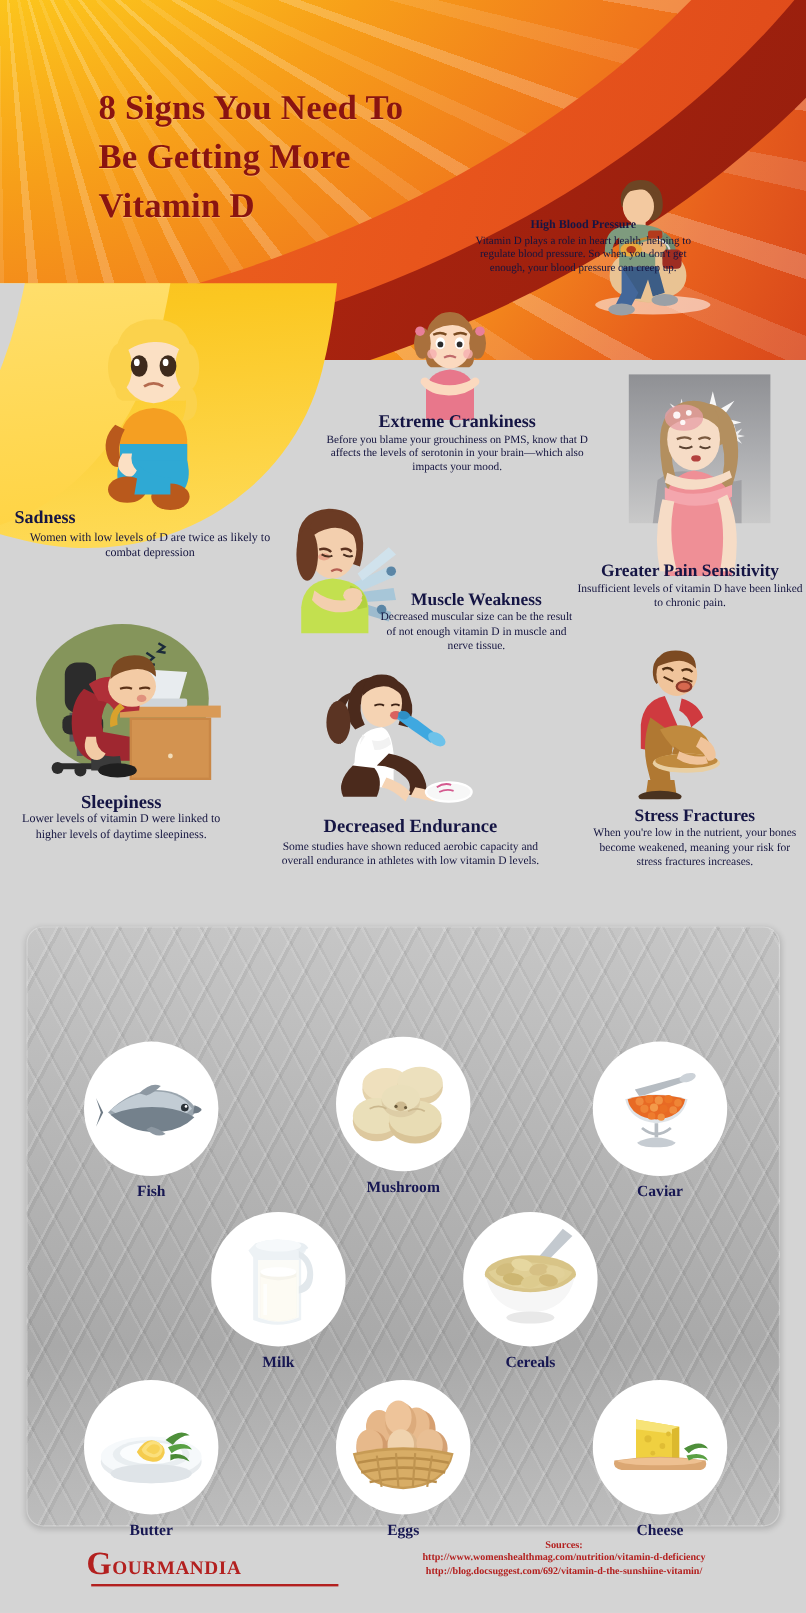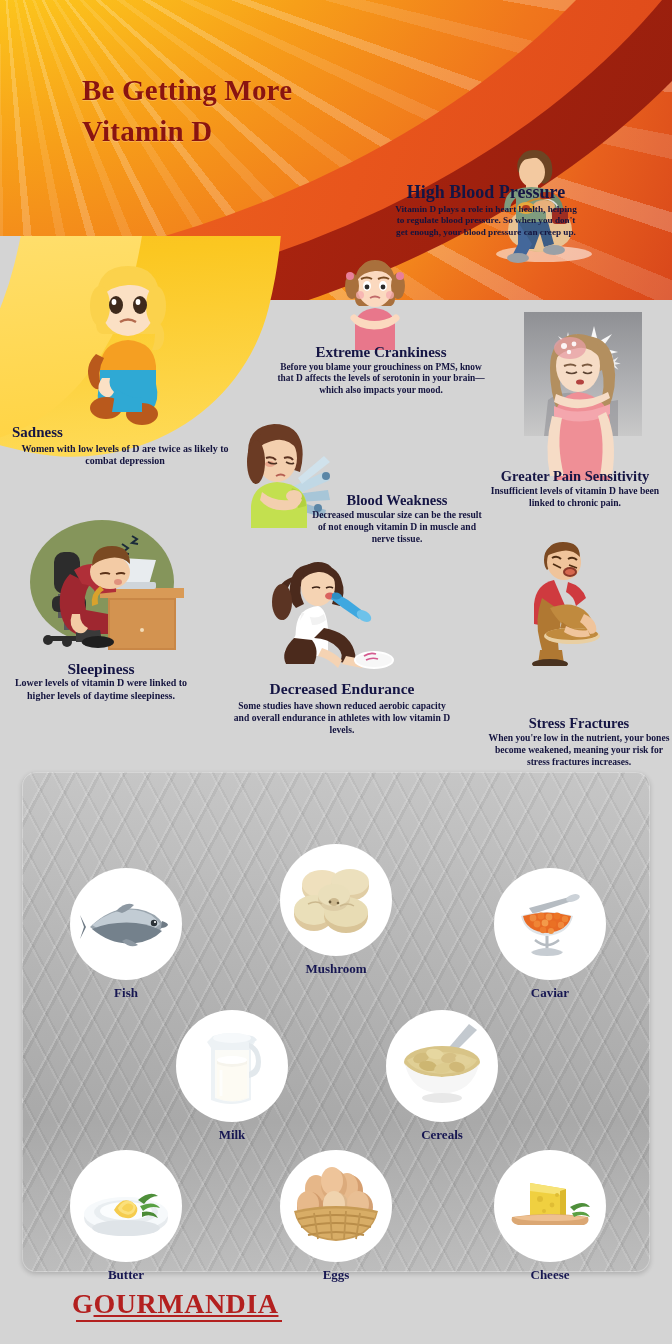--- a/index.html
+++ b/index.html
@@ -98,28 +98,28 @@
 
   
   .signs { position:absolute; left:0; top:160px; width:672px; height:600px; }
   .sign { position:absolute; }
   .sign h3 {
     font-family:"Liberation Serif", serif;
     font-weight:bold; color:#151544; line-height:1.12;
   }
   .sign p {
     font-family:"Liberation Serif", serif;
-    font-weight:bold; color:#14143f; line-height:1.22;
+    font-weight:normal; color:#14143f; line-height:1.22;
   }
   .c { text-align:center; }
   .l { text-align:left; }
 
   
   #sign-hbp   { left:392px; top:22px;  width:188px; }
-  #sign-hbp h3{ font-size:18px; }
+  #sign-hbp h3{ font-size:10px; }
   #sign-hbp p { font-size:9.2px; margin-top:2px; }
 
   #sign-crank { left:272px; top:184px; width:218px; }
   #sign-crank h3{ font-size:15px; }
   #sign-crank p { font-size:9.4px; margin-top:1px; }
 
   #sign-sad   { left:12px;  top:264px; width:218px; }
   #sign-sad h3{ font-size:15px; }
   #sign-sad p { font-size:10px; margin-top:2px; text-align:center; padding-left:8px;}
 
@@ -133,21 +133,21 @@
 
   #sign-sleep { left:10px;  top:500px; width:182px; }
   #sign-sleep h3{ font-size:15.5px; }
   #sign-sleep p { font-size:10px; margin-top:0px; }
 
   #sign-endur { left:232px; top:520px; width:220px; }
   #sign-endur h3{ font-size:15.5px; }
   #sign-endur p { font-size:9.6px; margin-top:3px; }
 
   #sign-stress{ left:488px; top:512px; width:182px; }
-  #sign-stress h3{ font-size:14.5px;margin-top:43px; }
+  #sign-stress h3{ font-size:14.5px; }
   #sign-stress p { font-size:9.6px; margin-top:1px;text-align:center; }
 
   .art { position:absolute; }
 
   
   .sources-panel {
     position:absolute; left:22px; top:772px; width:628px; height:500px;
     border-radius:14px;
     background:
       repeating-linear-gradient(118deg, rgba(255,255,255,0.14) 0 2px, rgba(0,0,0,0.05) 2px 5px, rgba(255,255,255,0) 5px 22px),
@@ -174,21 +174,21 @@
   }
 
   
   .footer { position:absolute; left:0; top:1272px; width:672px; height:72px; }
   .logo {
     position:absolute; left:72px; top:16px;
     font-family:"Liberation Serif", serif; color:#b3201f;
     font-weight:bold; letter-spacing:0.5px;
   }
   .logo .big { font-size:27px; }
-  .logo .small { font-size:28px;text-decoration:underline; }
+  .logo .small { font-size:16px; }
   .logo-underline {
     position:absolute; left:76px; top:48px; width:206px; height:2px; background:#b3201f;
   }
   .sources-refs {
     position:absolute; left:300px; top:10px; width:340px;
     text-align:center; font-family:"Liberation Serif", serif;
     font-weight:bold; color:#b3201f;
   }
   .sources-refs .hd { font-size:8.6px; }
   .sources-refs .url { font-size:8.4px; line-height:1.45; }
@@ -208,20 +208,21 @@
     <div class="swoosh-rays"></div>
   </div>
 
   <div class="swoosh-tail">
     <div class="tail-a"></div>
     <div class="tail-b"></div>
     <div class="tail-c"></div>
   </div>
 
   <div class="title">
+    <div>8 Signs You Need To</div>
     <div>Be Getting More</div>
     <div>Vitamin D</div>
   </div>
 
   <div class="art" style="left:474px; top:146px;">
     <svg width="130" height="120" viewBox="0 0 130 120">
       <ellipse cx="70" cy="108" rx="48" ry="8" fill="#ffffff" opacity="0.55"></ellipse>
       <ellipse cx="66" cy="83" rx="30" ry="23" fill="#e3b985"></ellipse>
       <path d="M66 60 q32 4 32 24 q0 18 -32 22 q-32 -4 -32 -22 q0 -20 32 -24z" fill="#e9c393"></path>
       <path d="M44 26 q-4 -18 14 -20 q18 -2 20 14 q2 14 -8 18 z" fill="#6d4524"></path>
@@ -448,21 +449,21 @@
       <h3>Extreme Crankiness</h3>
       <p>Before you blame your grouchiness on PMS, know that D affects the levels of serotonin in your brain—which also impacts your mood.</p>
     </div>
 
     <div class="sign l" id="sign-sad">
       <h3>Sadness</h3>
       <p>Women with low levels of D are twice as likely to combat depression</p>
     </div>
 
     <div class="sign c" id="sign-muscle">
-      <h3>Blood Weakness</h3>
+      <h3>Muscle Weakness</h3>
       <p>Decreased muscular size can be the result of not enough vitamin D in muscle and nerve tissue.</p>
     </div>
 
     <div class="sign c" id="sign-pain">
       <h3>Greater Pain Sensitivity</h3>
       <p>Insufficient levels of vitamin D have been linked to chronic pain.</p>
     </div>
 
     <div class="sign c" id="sign-sleep">
       <h3>Sleepiness</h3>
@@ -492,21 +493,21 @@
           <path d="M38 22 q10 -10 18 -6 q-6 6 -12 8z" fill="#8d98a2"></path>
           <path d="M44 52 q8 8 16 4 q-6 -5 -12 -6z" fill="#8d98a2"></path>
           <circle cx="76" cy="34" r="3.2" fill="#2b3238"></circle>
           <circle cx="77" cy="33" r="1.1" fill="#ffffff"></circle>
           <path d="M84 32 q6 2 6 4 q-2 3 -7 3" fill="#6e7a85"></path>
         </svg>
       </div>
       <div class="flabel">Fish</div>
     </div>
 
-    <div class="food" style="left:258px; top:72px;">
+    <div class="food" style="left:258px; top:92px;">
       <div class="bubble">
         <svg width="96" height="84" viewBox="0 0 96 84">
           <ellipse cx="34" cy="30" rx="20" ry="16" fill="#e4d2ab"></ellipse>
           <ellipse cx="34" cy="26" rx="20" ry="14" fill="#efe0bd"></ellipse>
           <ellipse cx="62" cy="28" rx="19" ry="15" fill="#e0cda4"></ellipse>
           <ellipse cx="62" cy="24" rx="19" ry="13" fill="#ece0bd"></ellipse>
           <ellipse cx="26" cy="56" rx="20" ry="17" fill="#ddc89e"></ellipse>
           <ellipse cx="26" cy="52" rx="20" ry="15" fill="#eadfb9"></ellipse>
           <ellipse cx="58" cy="58" rx="22" ry="17" fill="#d9c497"></ellipse>
           <ellipse cx="58" cy="54" rx="22" ry="15" fill="#e8dcb4"></ellipse>
@@ -649,15 +650,20 @@
       </div>
       <div class="flabel">Cheese</div>
     </div>
   </div>
 
   <div class="footer">
     <div class="logo">
       <span class="big">G</span><span class="small">OURMANDIA</span>
     </div>
     <div class="logo-underline"></div>
+    <div class="sources-refs">
+      <div class="hd">Sources:</div>
+      <div class="url">http://www.womenshealthmag.com/nutrition/vitamin-d-deficiency</div>
+      <div class="url">http://blog.docsuggest.com/692/vitamin-d-the-sunshiine-vitamin/</div>
+    </div>
   </div>
 
 </div>
 
 </body></html>

